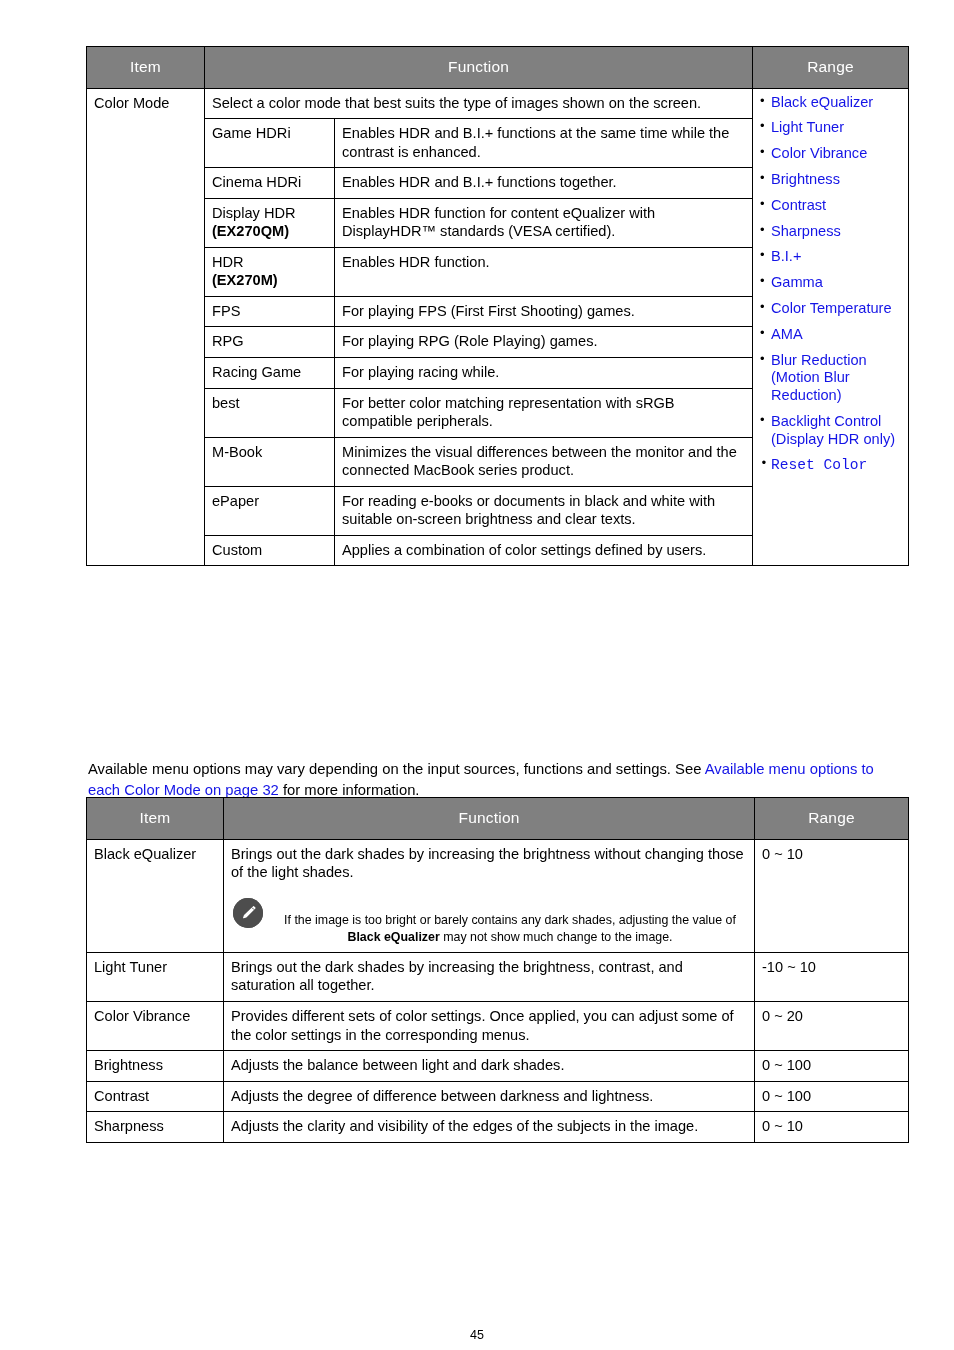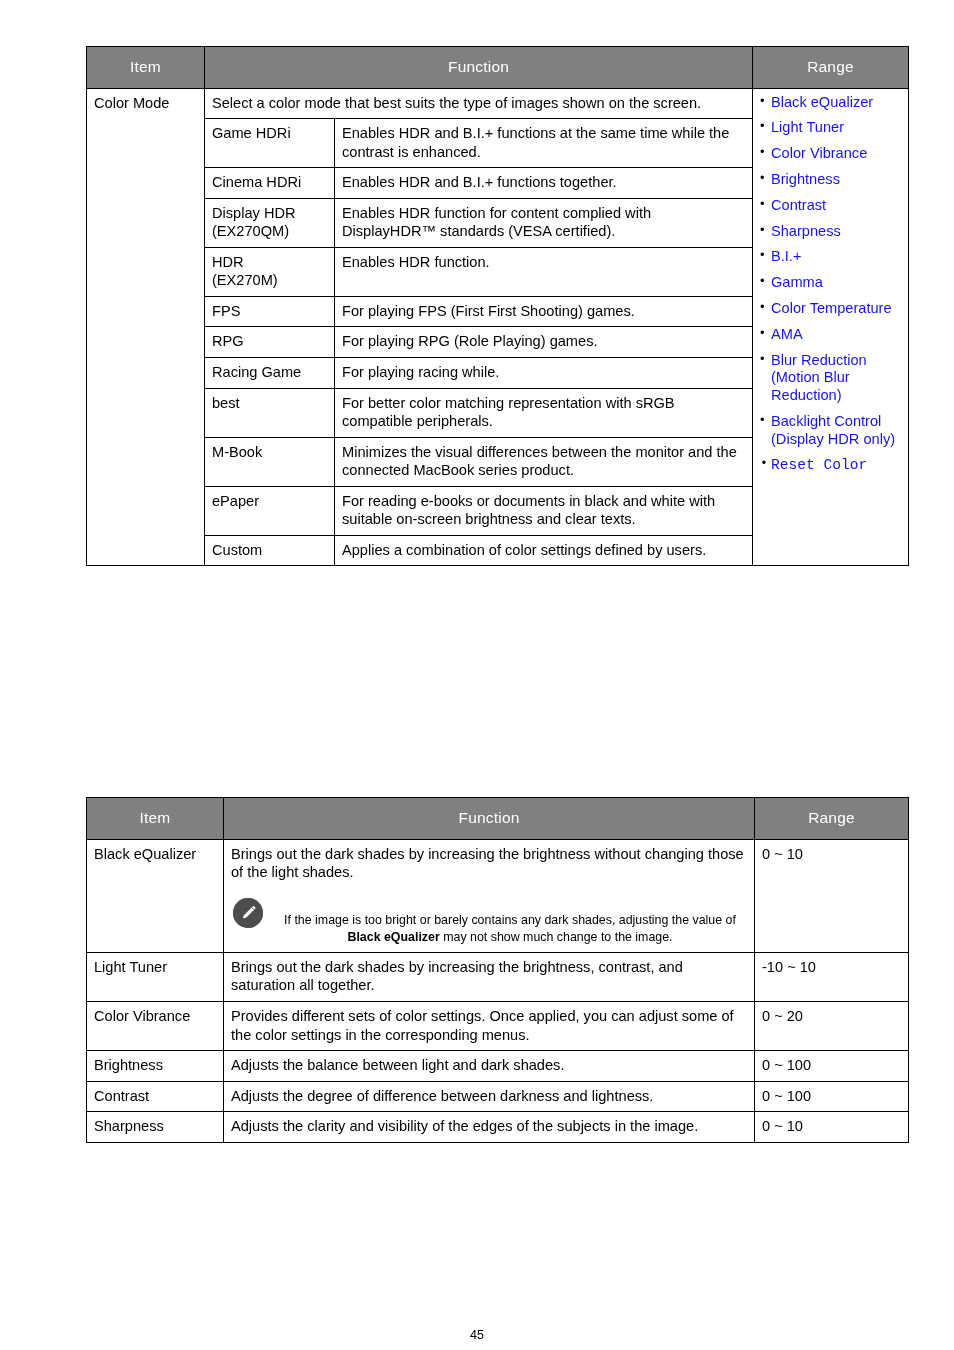--- a/index.html
+++ b/index.html
@@ -49,21 +49,21 @@
     padding-bottom: 11px;
     vertical-align: middle;
     letter-spacing: .2px;
   }
   td.item-cell, td.sub-cell {
     font-weight: bold;
     margin-left: 32px;
   }
   td.item-cell .sub-note,
   td.sub-cell .sub-note {
-    font-weight: normal;
+    font-weight: bold;
   }
 
   
   #table-color-mode {
     left: 86px;
     top: 46px;
     width: 822px;
   }
   #table-color-mode col.c-item   { width: 118px; }
   #table-color-mode col.c-sub    { width: 130px; }
@@ -206,21 +206,21 @@
           <span>Cinema HDRi</span>
         </td>
         <td>Enables HDR and B.I.+ functions together.</td>
       </tr>
 
       <tr>
         <td class="sub-cell">
           <span>Display HDR</span><br>
           <span class="sub-note">(EX270QM)</span>
         </td>
-        <td>Enables HDR function for content complied with DisplayHDR™ standards (VESA certified).</td>
+        <td>Enables HDR function for content eQualizer with DisplayHDR™ standards (VESA certified).</td>
       </tr>
 
       <tr>
         <td class="sub-cell">
           <span>HDR</span><br>
           <span class="sub-note">(EX270M)</span>
         </td>
         <td>Enables HDR function.</td>
       </tr>
 
@@ -268,20 +268,23 @@
 
       <tr>
         <td class="sub-cell">
           <span>Custom</span>
         </td>
         <td>Applies a combination of color settings defined by users.</td>
       </tr>
     </tbody>
   </table>
 
+  <p id="available-note">
+    <span>Available menu options may vary depending on the input sources, functions and settings. See </span><span class="link">Available menu options to each Color Mode on page 32</span><span> for more information.</span>
+  </p>
 
   <table class="doc" id="table-settings">
     <colgroup>
       <col class="c-item">
         <col class="c-func">
         <col class="c-range">
     </colgroup>
     <thead>
       <tr>
         <th>Item</th>

